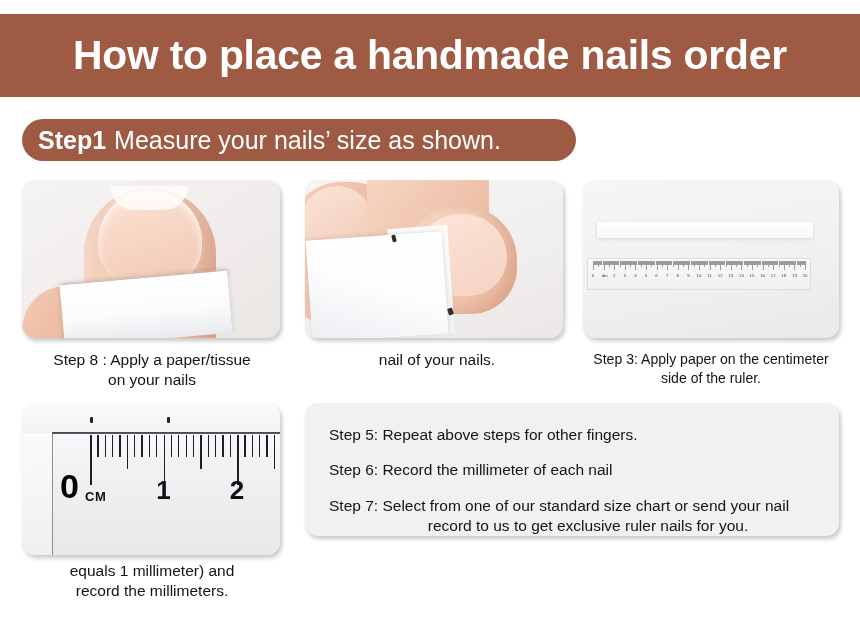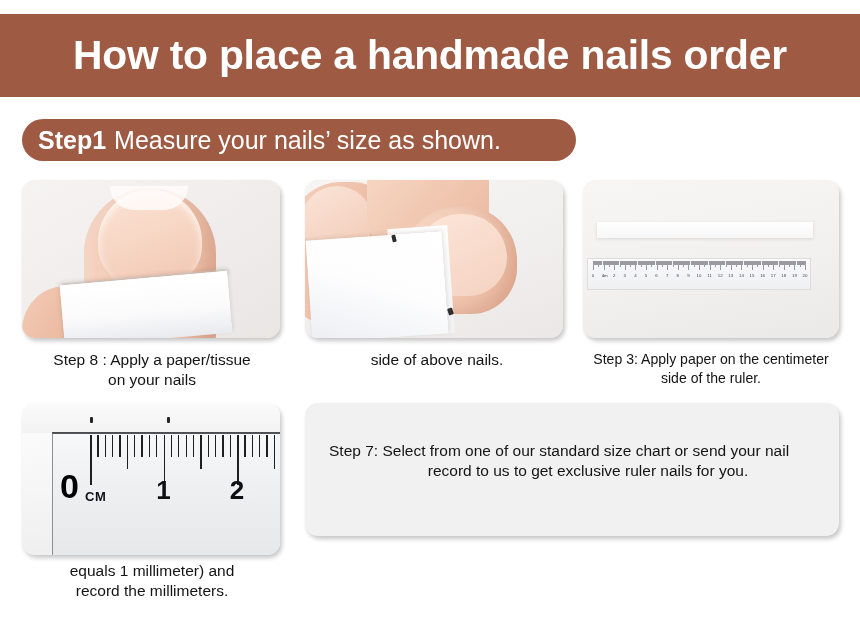--- a/index.html
+++ b/index.html
@@ -369,21 +369,21 @@
     <div class="photo2-index"></div>
     <div class="photo2-finger"></div>
     <div class="photo2-fingernail"></div>
     <div class="photo2-paper2"></div>
     <div class="photo2-paper"></div>
     <div class="photo2-mark-top"></div>
     <div class="photo2-mark-bot"></div>
   </div>
 </div>
 <div class="caption caption-2">
-  <div>side of above nails.</div>
+  <div>nail of your nails.</div>
 </div>
 
 <div class="card card-photo-3">
   <div class="photo3-bg">
     <div class="photo3-strip"></div>
     <div class="photo3-ruler">
       <div class="photo3-ruler-ticks" id="ruler3-ticks">
           <div style="position: absolute; background: rgb(154, 154, 160); width: 0.6px; top: 2px; height: 9px; left: 5px;"></div>
           <div style="position: absolute; background: rgb(154, 154, 160); width: 0.6px; top: 2px; height: 4px; left: 6.06px;"></div>
           <div style="position: absolute; background: rgb(154, 154, 160); width: 0.6px; top: 2px; height: 4px; left: 7.12px;"></div>
@@ -661,18 +661,20 @@
       </div>
   </div>
 </div>
 <div class="caption caption-4">
   <div>equals 1 millimeter) and</div>
   <div>record the millimeters.</div>
 </div>
 
 <div class="card card-text">
   <div class="steps-list">
+    <div class="step-line">Step 5: Repeat above steps for other fingers.</div>
+    <div class="step-line">Step 6: Record the millimeter of  each nail</div>
     <div class="step-line">
       <span>Step 7: Select from one of our standard size chart or send your nail</span>
       <span class="step-line-indent">record to us to get exclusive ruler nails for you.</span>
     </div>
   </div>
 </div>
 
 </body></html>

